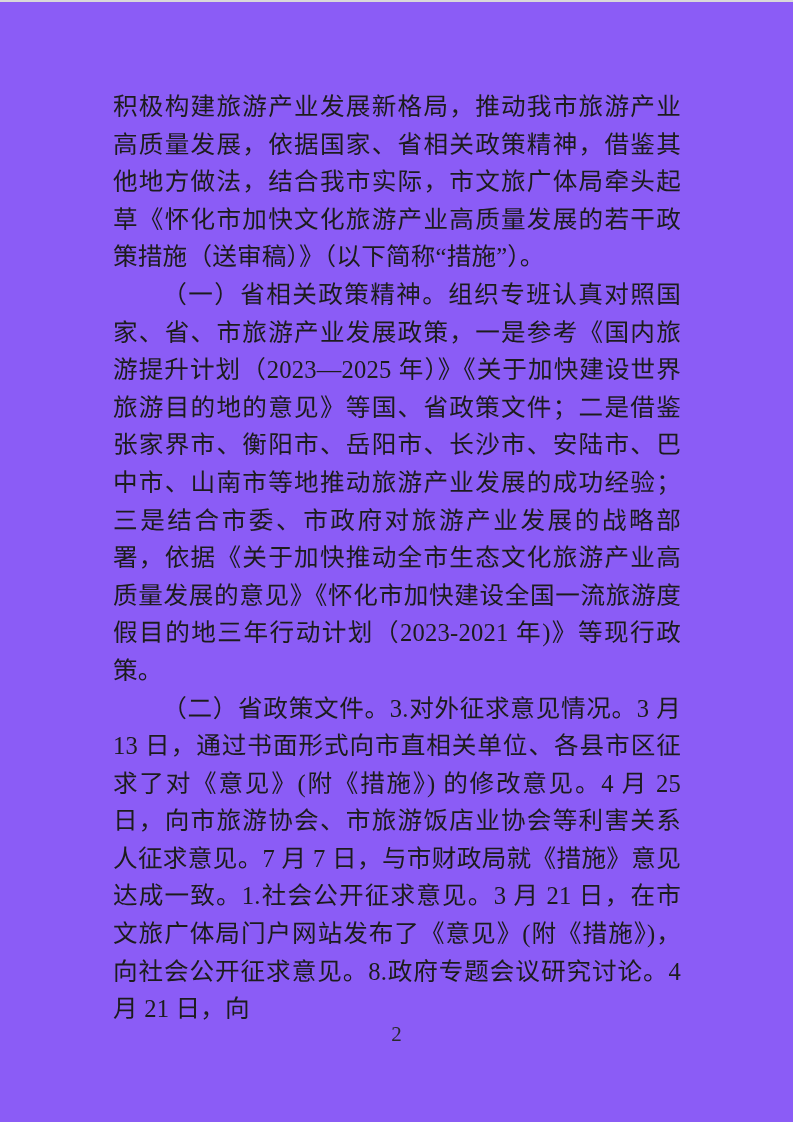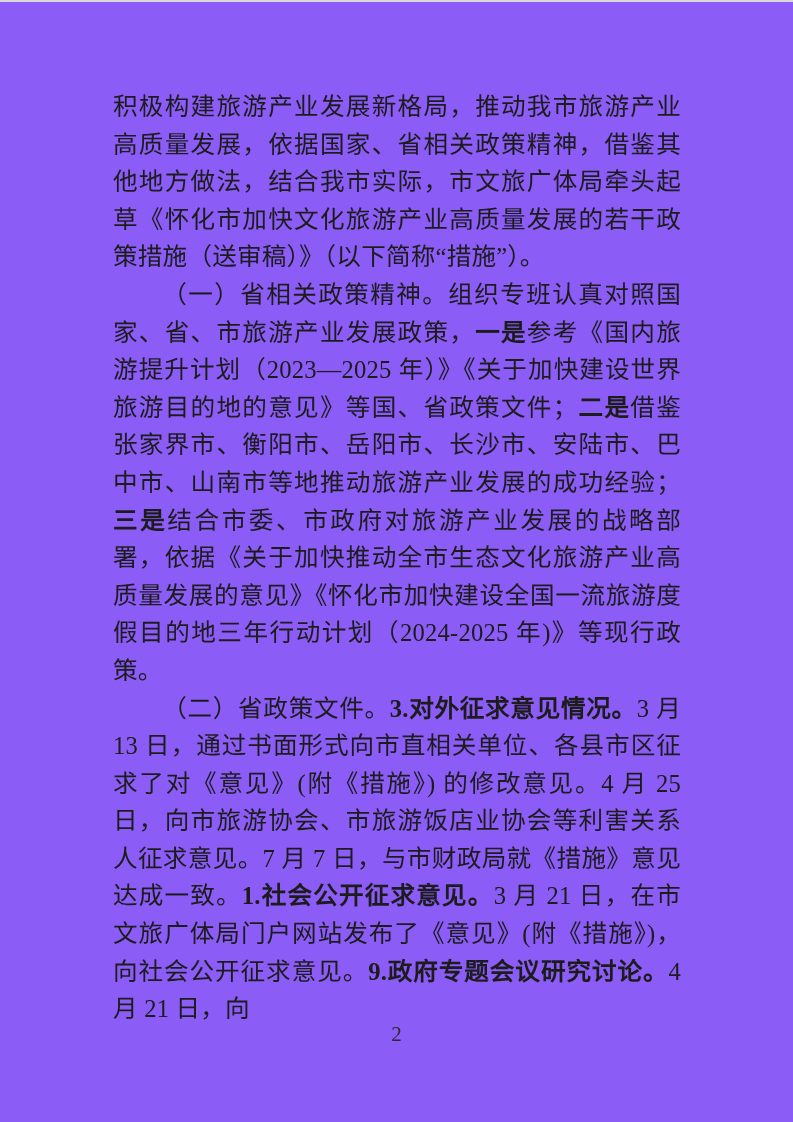--- a/index.html
+++ b/index.html
@@ -37,39 +37,39 @@
     line-height: 37.6px;
     text-align: justify;
     text-justify: inter-character;
     letter-spacing: 0.2px;
     word-break: break-all;
   }
   .text-block p.indent {
     text-indent: 2em;
   }
   .text-block .bold {
-    font-weight: 700;
+    font-weight: 400;
   }
   .page-number {
     position: absolute;
     top: 1020px;
     left: 0;
     width: 793px;
     text-align: center;
     font-size: 21px;
     line-height: 28px;
     color: #2a2a2a;
   }
 </style>
 </head>
 <body>
 
 <div class="page">
   <div class="page-top-border"></div>
 
   <div class="text-block" id="doc-body">
       <p><span>积极构建旅游产业发展新格局，推动我市旅游产业高质量发展，依据国家、省相关政策精神，借鉴其他地方做法，结合我市实际，市文旅广体局牵头起草《怀化市加快文化旅游产业高质量发展的若干政策措施（送审稿）》（以下简称“措施”）。</span></p>
-      <p class="indent"><span>（一）省相关政策精神。组织专班认真对照国家、省、市旅游产业发展政策，</span><span class="bold">一是</span><span>参考《国内旅游提升计划（2023—2025 年）》《关于加快建设世界旅游目的地的意见》等国、省政策文件；</span><span class="bold">二是</span><span>借鉴张家界市、衡阳市、岳阳市、长沙市、安陆市、巴中市、山南市等地推动旅游产业发展的成功经验；</span><span class="bold">三是</span><span>结合市委、市政府对旅游产业发展的战略部署，依据《关于加快推动全市生态文化旅游产业高质量发展的意见》《怀化市加快建设全国一流旅游度假目的地三年行动计划（2024-2025 年)》等现行政策。</span></p>
-      <p class="indent"><span>（二）省政策文件。</span><span class="bold">3.对外征求意见情况。</span><span>3 月 13 日，通过书面形式向市直相关单位、各县市区征求了对《意见》(附《措施》) 的修改意见。4 月 25 日，向市旅游协会、市旅游饭店业协会等利害关系人征求意见。7 月 7 日，与市财政局就《措施》意见达成一致。</span><span class="bold">1.社会公开征求意见。</span><span>3 月 21 日，在市文旅广体局门户网站发布了《意见》(附《措施》)，向社会公开征求意见。</span><span class="bold">9.政府专题会议研究讨论。</span><span>4 月 21 日，向</span></p>
+      <p class="indent"><span>（一）省相关政策精神。组织专班认真对照国家、省、市旅游产业发展政策，</span><span class="bold">一是</span><span>参考《国内旅游提升计划（2023—2025 年）》《关于加快建设世界旅游目的地的意见》等国、省政策文件；</span><span class="bold">二是</span><span>借鉴张家界市、衡阳市、岳阳市、长沙市、安陆市、巴中市、山南市等地推动旅游产业发展的成功经验；</span><span class="bold">三是</span><span>结合市委、市政府对旅游产业发展的战略部署，依据《关于加快推动全市生态文化旅游产业高质量发展的意见》《怀化市加快建设全国一流旅游度假目的地三年行动计划（2023-2021 年)》等现行政策。</span></p>
+      <p class="indent"><span>（二）省政策文件。</span><span class="bold">3.对外征求意见情况。</span><span>3 月 13 日，通过书面形式向市直相关单位、各县市区征求了对《意见》(附《措施》) 的修改意见。4 月 25 日，向市旅游协会、市旅游饭店业协会等利害关系人征求意见。7 月 7 日，与市财政局就《措施》意见达成一致。</span><span class="bold">1.社会公开征求意见。</span><span>3 月 21 日，在市文旅广体局门户网站发布了《意见》(附《措施》)，向社会公开征求意见。</span><span class="bold">8.政府专题会议研究讨论。</span><span>4 月 21 日，向</span></p>
     </div>
 
   <div class="page-number">2</div>
 </div>
 
 </body></html>

